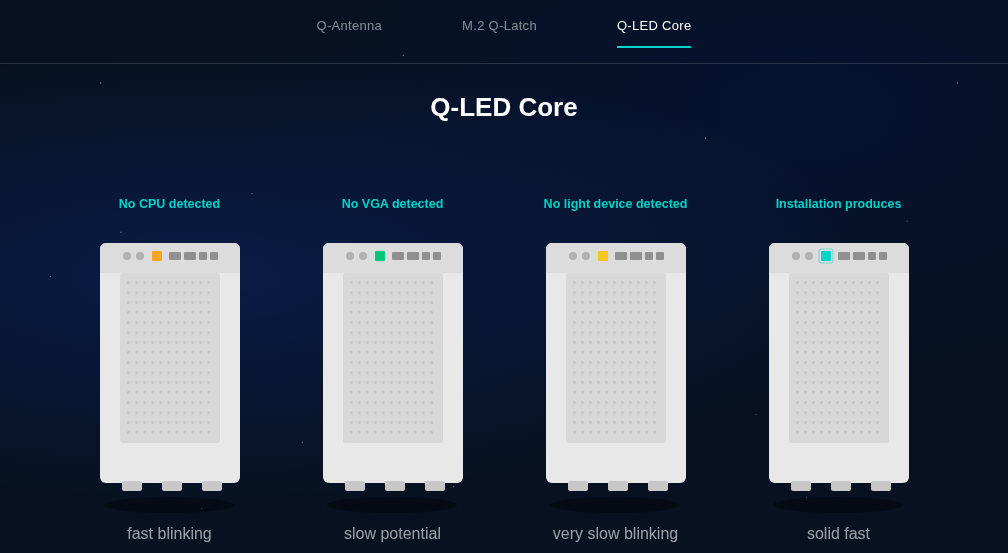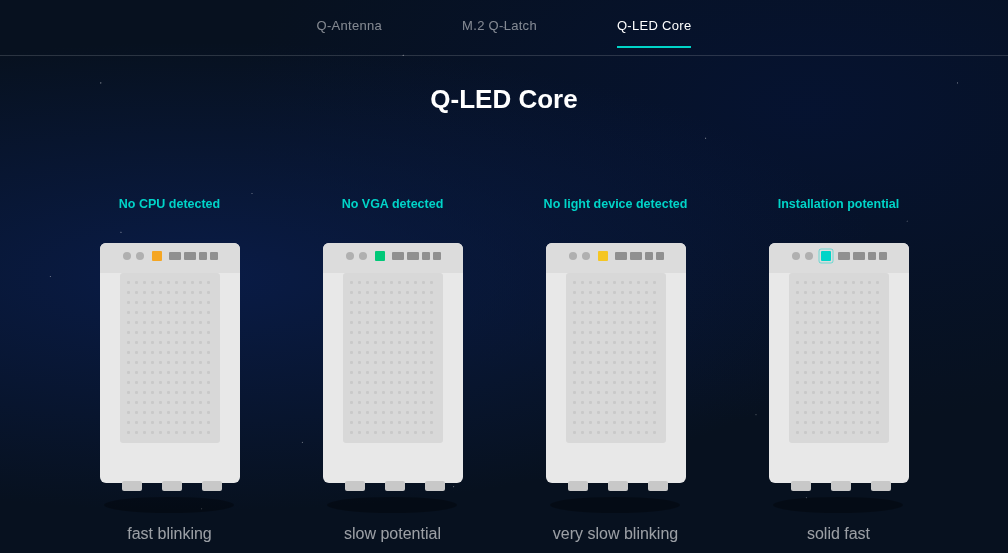--- a/index.html
+++ b/index.html
@@ -57,21 +57,21 @@
       height: 100%;
       display: flex;
       flex-direction: column;
     }
 
     
     .nav-tabs {
       display: flex;
       justify-content: center;
       gap: 80px;
-      padding: 18px 0 8px;
+      padding: 18px 0 16px;
       border-bottom: 1px solid rgba(255,255,255,0.15);
     }
 
     .nav-tab {
       font-size: 13px;
       color: rgba(255,255,255,0.5);
       padding-bottom: 14px;
       cursor: pointer;
       position: relative;
       letter-spacing: 0.3px;
@@ -804,21 +804,21 @@
             <rect x="138" y="29" width="8" height="8" rx="1" fill="#909090"></rect>
             <rect x="50" y="258" width="20" height="10" rx="2" fill="#c8c8c8"></rect>
             <rect x="90" y="258" width="20" height="10" rx="2" fill="#c8c8c8"></rect>
             <rect x="130" y="258" width="20" height="10" rx="2" fill="#c8c8c8"></rect>
           </svg>
         </div>
         <div class="case-label-bottom">very slow blinking</div>
       </div>
 
       <div class="case-item">
-        <div class="case-label-top">Installation potential</div>
+        <div class="case-label-top">Installation produces</div>
         <div class="case-image-wrapper">
           <svg class="pc-case" viewBox="0 0 195 290" xmlns="http://www.w3.org/2000/svg">
             <ellipse cx="97" cy="282" rx="65" ry="8" fill="rgba(0,0,0,0.3)"></ellipse>
             <rect x="28" y="20" width="140" height="240" rx="6" ry="6" fill="#e8e8e8"></rect>
             <rect x="48" y="50" width="100" height="170" rx="3" fill="#d8d8d8"></rect>
             <g fill="#c0c0c0" opacity="0.6">
               <rect x="55" y="58" width="3" height="3" rx="1"></rect>
                 <rect x="63" y="58" width="3" height="3" rx="1"></rect>
                 <rect x="71" y="58" width="3" height="3" rx="1"></rect>
                 <rect x="79" y="58" width="3" height="3" rx="1"></rect>

